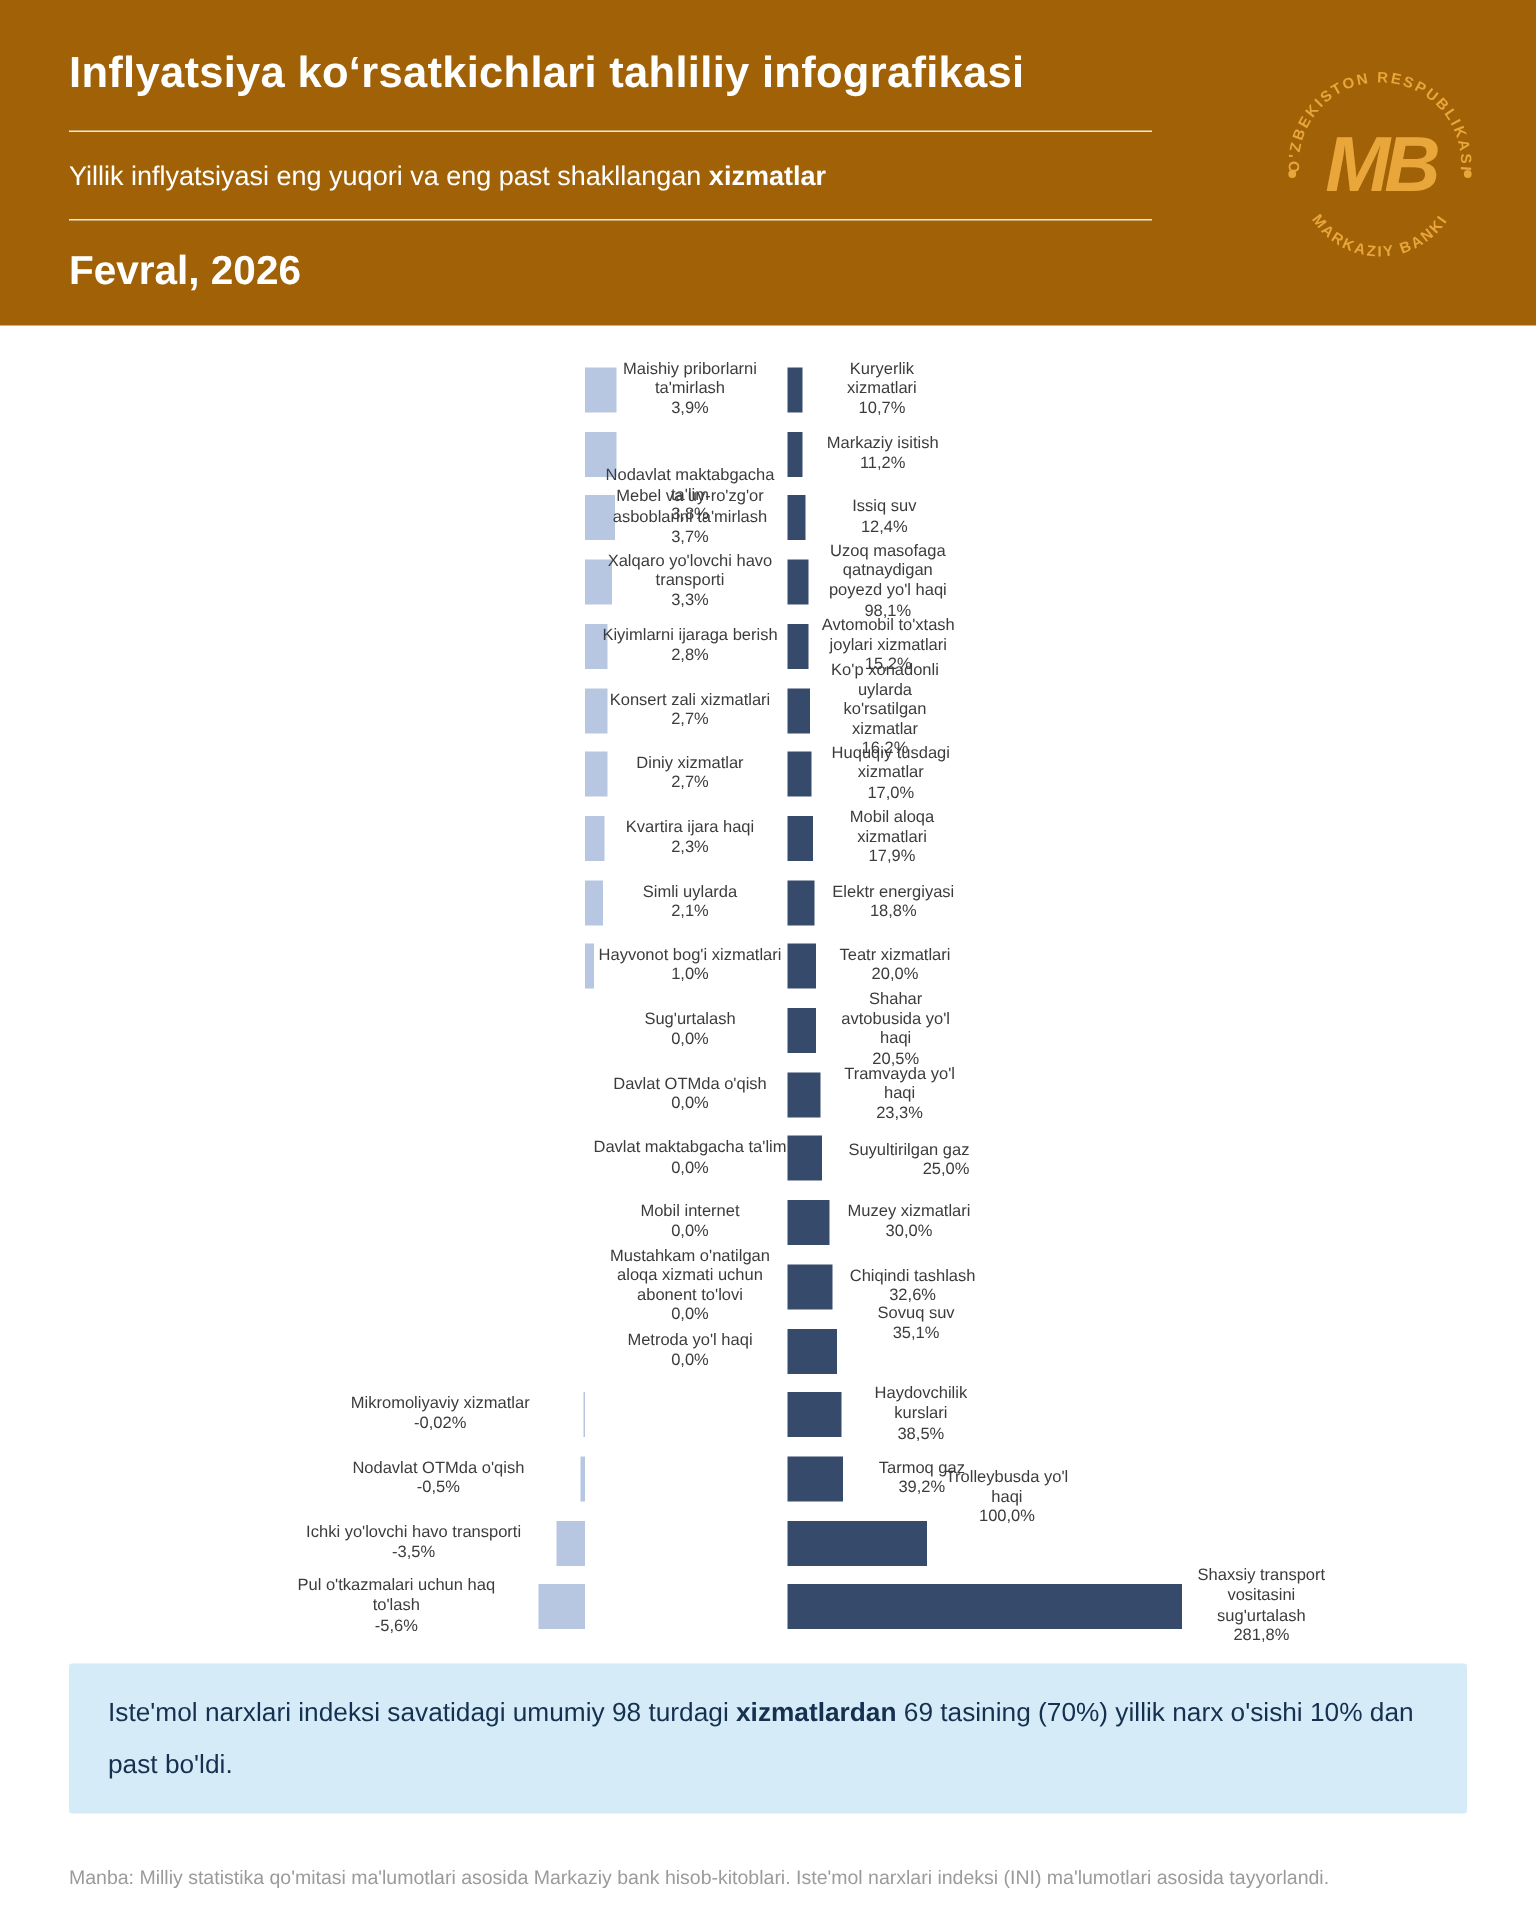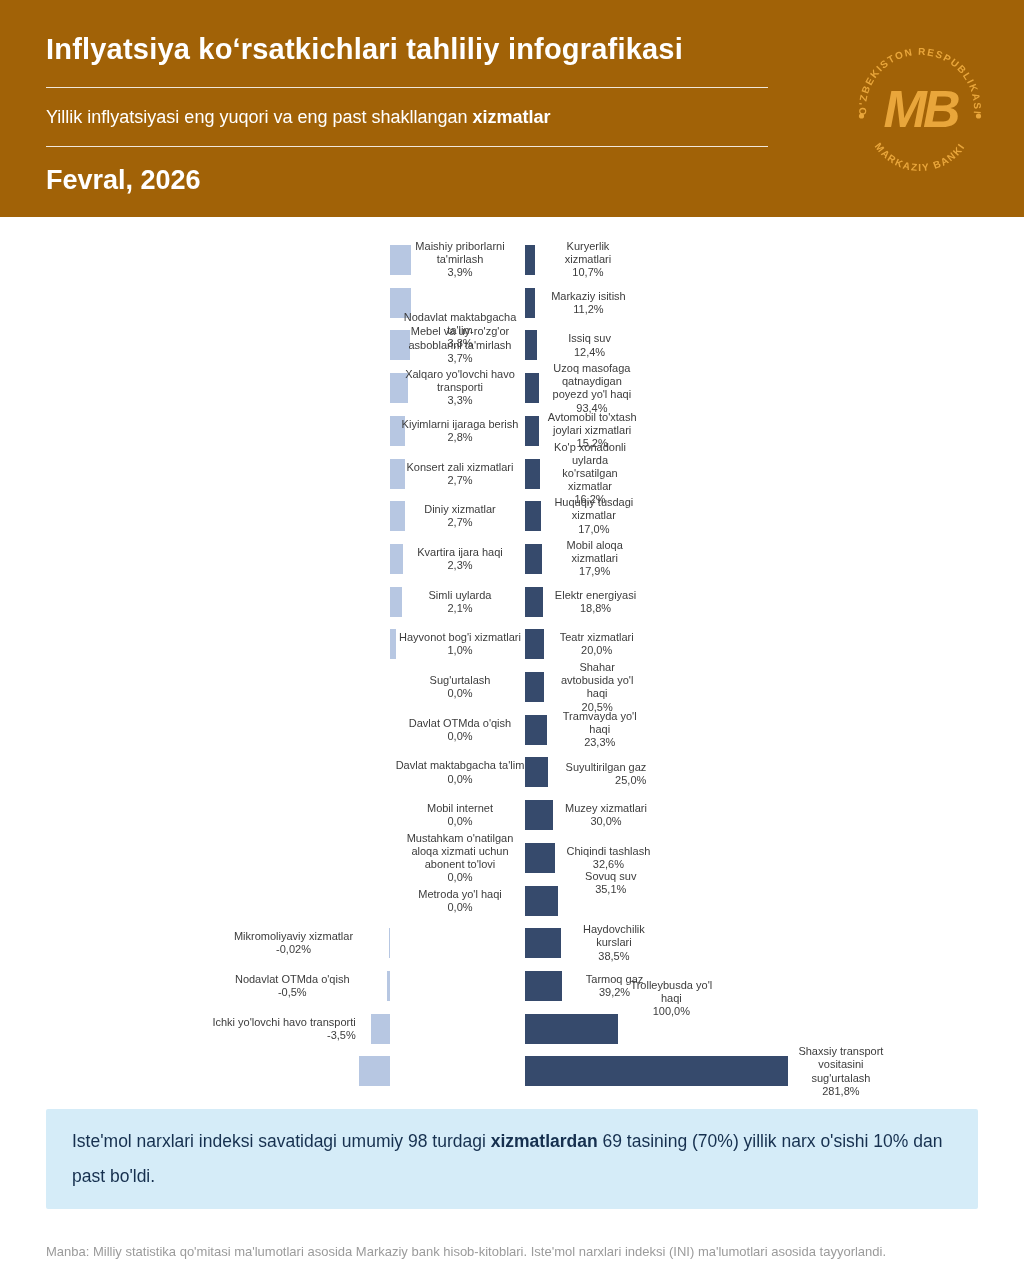--- a/index.html
+++ b/index.html
@@ -162,44 +162,48 @@
     <div class="lbl" style="left: 213.5px; top: 705.2px; width: 160px;">
       <div>Mikromoliyaviy xizmatlar</div>
       <div>-0,02%</div>
     </div>
     <div style="position: absolute; left: 387.25px; top: 732.9px; width: 2.75px; height: 30px; background: rgb(183, 199, 226);"></div>
     <div class="lbl" style="left: 212.25px; top: 747.9px; width: 160px;">
       <div>Nodavlat OTMda o'qish</div>
       <div>-0,5%</div>
     </div>
     <div style="position: absolute; left: 370.75px; top: 775.6px; width: 19.25px; height: 30px; background: rgb(183, 199, 226);"></div>
-    <div class="lbl" style="left: 195.75px; top: 790.6px; width: 160px; text-align: right;">
+    <div class="lbl" style="left: 195.75px; top: 790.6px; width: 160px;">
       <div>Ichki yo'lovchi havo transporti</div>
       <div>-3,5%</div>
     </div>
     <div style="position: absolute; left: 359.2px; top: 818.3px; width: 30.8px; height: 30px; background: rgb(183, 199, 226);"></div>
+    <div class="lbl" style="left: 184.2px; top: 833.3px; width: 160px;">
+      <div>Pul o'tkazmalari uchun haq to'lash</div>
+      <div>-5,6%</div>
+    </div>
     <div style="position: absolute; left: 525px; top: 7px; width: 9.9831px; height: 30px; background: rgb(54, 74, 108);"></div>
     <div class="lbl" style="left: 542.983px; top: 22px; width: 90px;">
       <div>Kuryerlik xizmatlari</div>
       <div>10,7%</div>
     </div>
     <div style="position: absolute; left: 525px; top: 49.7px; width: 10.4496px; height: 30px; background: rgb(54, 74, 108);"></div>
     <div class="lbl" style="left: 543.45px; top: 64.7px; width: 90px;">
       <div>Markaziy isitish</div>
       <div>11,2%</div>
     </div>
     <div style="position: absolute; left: 525px; top: 92.4px; width: 11.5692px; height: 30px; background: rgb(54, 74, 108);"></div>
     <div class="lbl" style="left: 544.569px; top: 107.4px; width: 90px;">
       <div>Issiq suv</div>
       <div>12,4%</div>
     </div>
     <div style="position: absolute; left: 525px; top: 135.1px; width: 13.9017px; height: 30px; background: rgb(54, 74, 108);"></div>
     <div class="lbl" style="left: 546.902px; top: 150.1px; width: 90px;">
       <div>Uzoq masofaga qatnaydigan poyezd yo'l haqi</div>
-      <div>93,4%</div>
+      <div>98,1%</div>
     </div>
     <div style="position: absolute; left: 525px; top: 177.8px; width: 14.1816px; height: 30px; background: rgb(54, 74, 108);"></div>
     <div class="lbl" style="left: 547.182px; top: 192.8px; width: 90px;">
       <div>Avtomobil to'xtash joylari xizmatlari</div>
       <div>15,2%</div>
     </div>
     <div style="position: absolute; left: 525px; top: 220.5px; width: 15.1146px; height: 30px; background: rgb(54, 74, 108);"></div>
     <div class="lbl" style="left: 545px; top: 235.5px; width: 90px;">
       <div>Ko'p xonadonli uylarda ko'rsatilgan xizmatlar</div>
       <div>16,2%</div>

